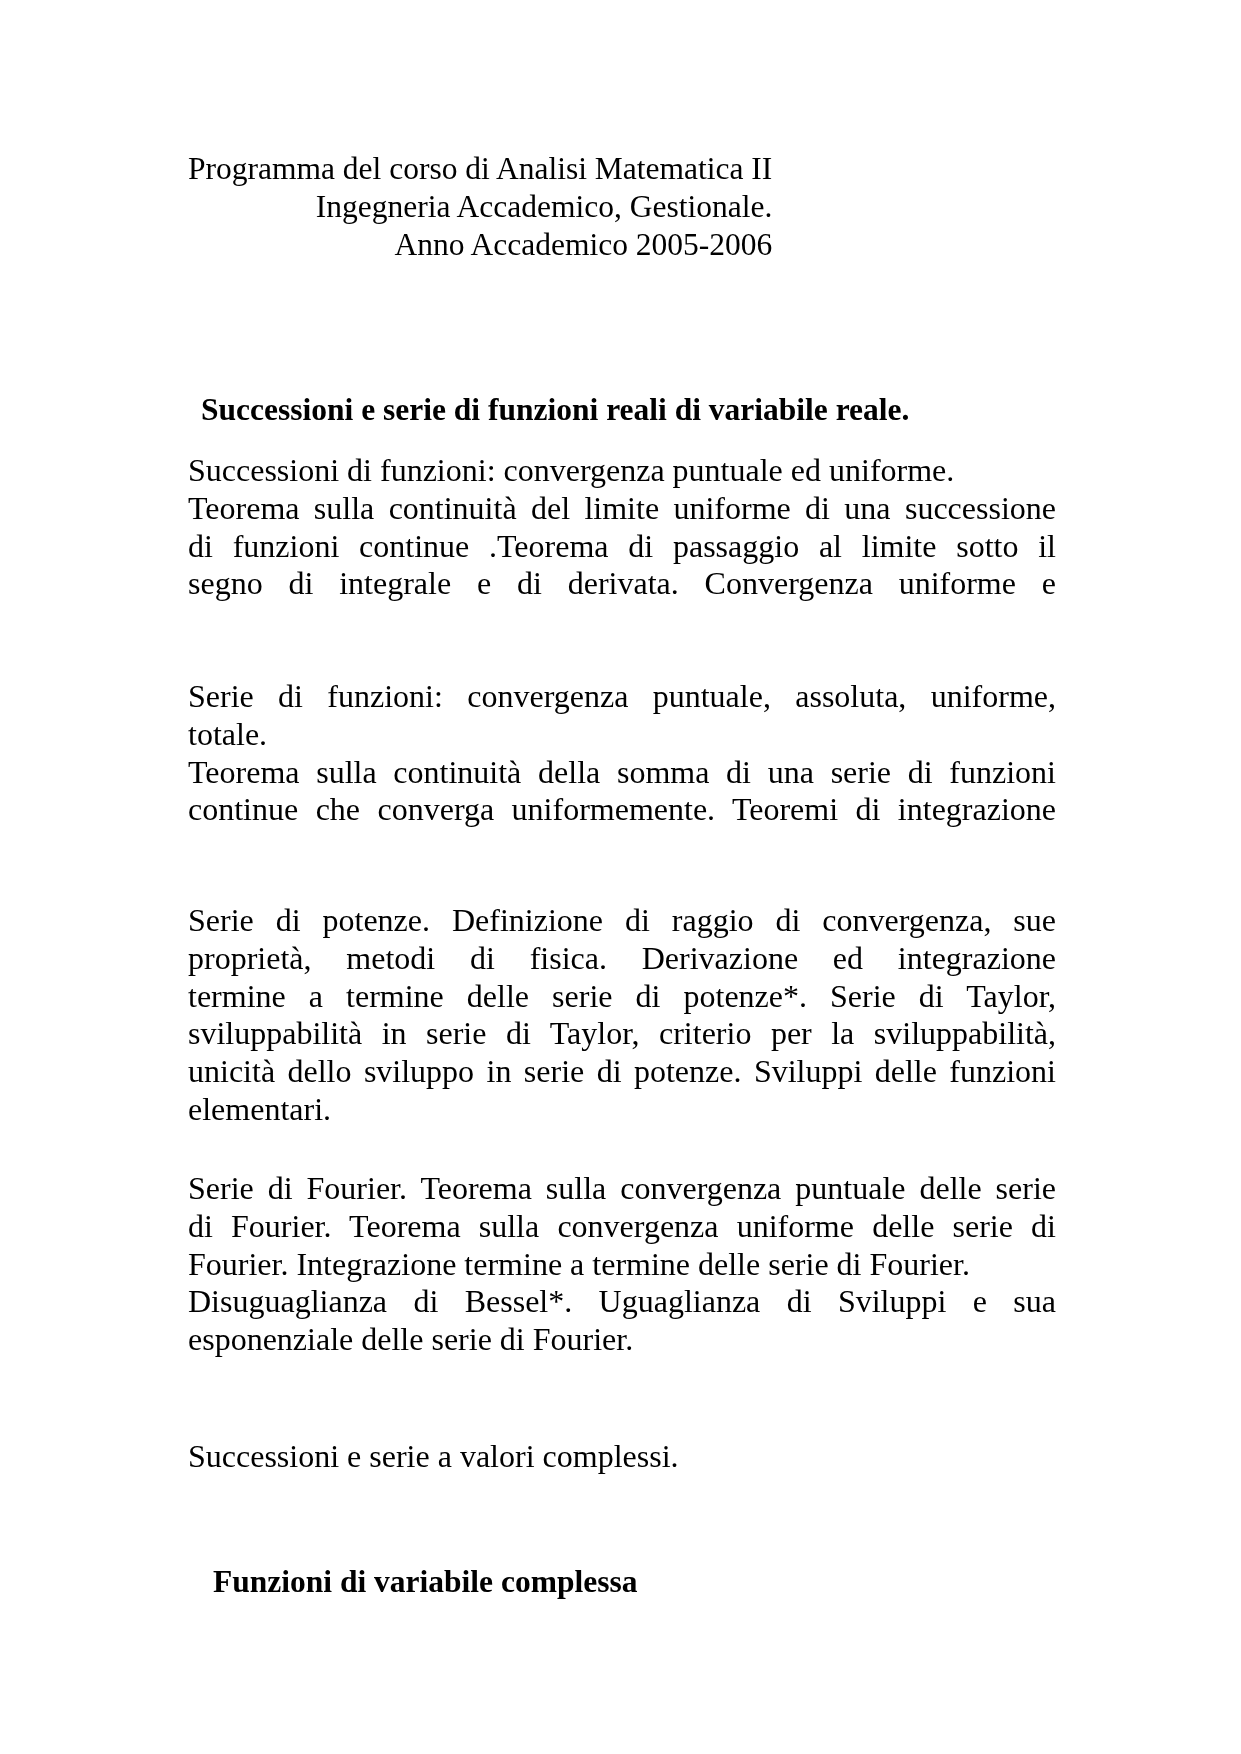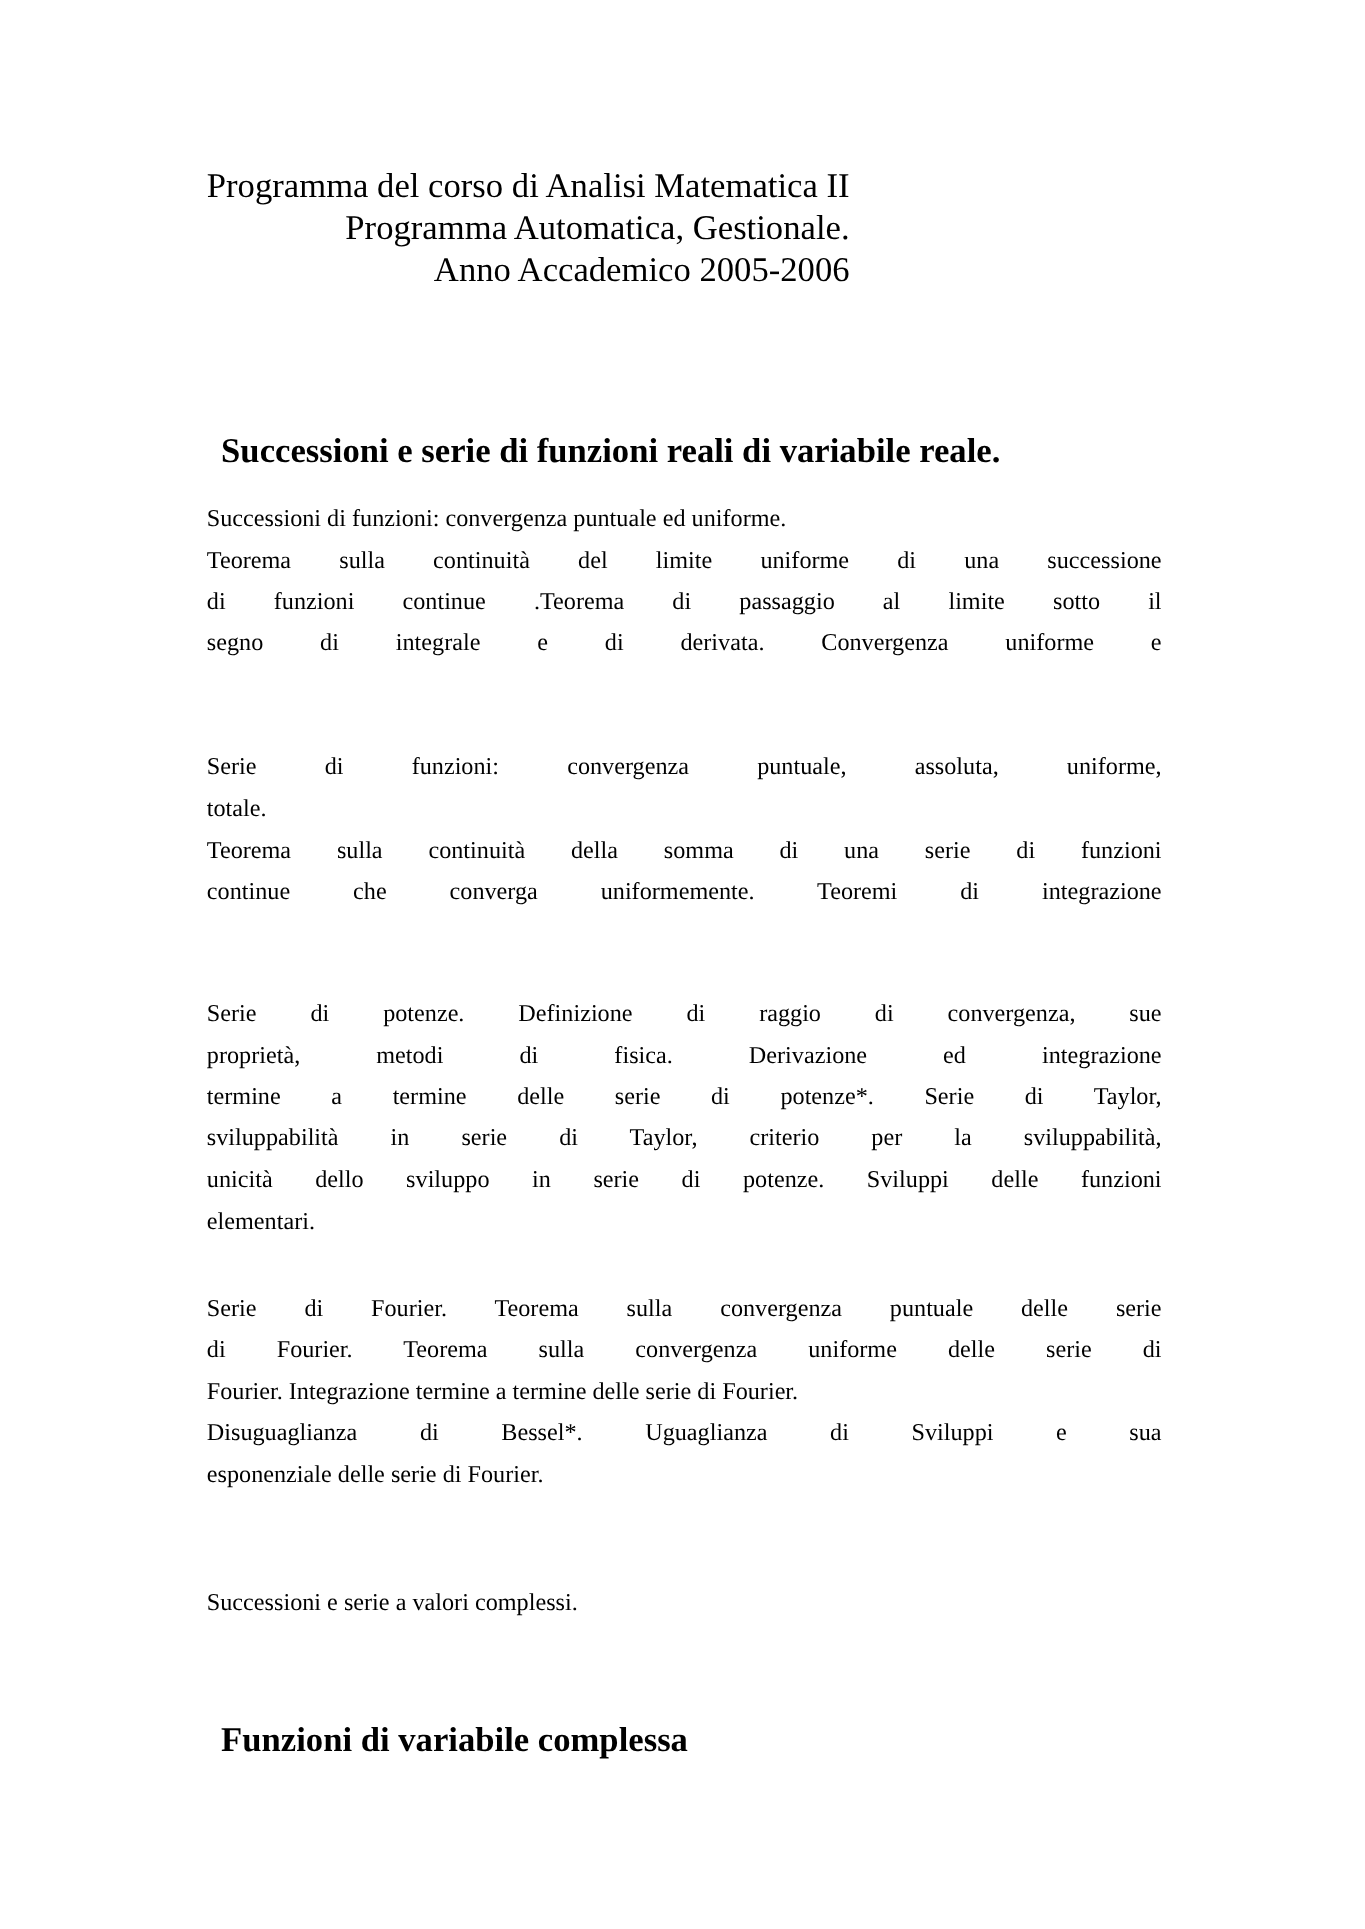--- a/index.html
+++ b/index.html
@@ -28,42 +28,42 @@
       white-space: nowrap;
     }
     .section-title {
       font-weight: bold;
       font-size: 31.5px;
       line-height: 38px;
       margin: 13px;
       white-space: nowrap;
     }
     .para {
-      font-size: 22px;
+      font-size: 32px;
       line-height: 37.8px;
       margin: 0;
       text-align: justify;
     }
     .para .line {
       display: block;
       text-align: justify;
       text-align-last: justify;
     }
     .para .line.last {
       text-align-last: left;
     }
   </style>
 </head>
 <body>
 
 <div class="page">
 
   <div style="position:absolute; left:0; top:0;text-align:right;">
     <p class="header-line">Programma del corso di Analisi Matematica II</p>
-    <p class="header-line">Programma Automatica, Gestionale.</p>
+    <p class="header-line">Ingegneria Accademico, Gestionale.</p>
     <p class="header-line">Anno Accademico 2005-2006</p>
   </div>
 
   <h2 class="section-title" style="position:absolute; left:0; top:228px;">Successioni e serie di funzioni reali di variabile reale.</h2>
 
   <div class="para" style="position:absolute; left:0; top:302px; width:868px;">
     <span class="line last">Successioni di funzioni: convergenza puntuale ed uniforme.</span>
     <span class="line">Teorema sulla continuità del limite uniforme di una successione</span>
     <span class="line">di funzioni continue .Teorema di passaggio al limite sotto il</span>
     <span class="line">segno di integrale e di derivata. Convergenza uniforme e</span>
@@ -90,15 +90,15 @@
     <span class="line">di Fourier. Teorema sulla convergenza uniforme delle serie di</span>
     <span class="line last">Fourier. Integrazione termine a termine delle serie di Fourier.</span>
     <span class="line">Disuguaglianza di Bessel*. Uguaglianza di Sviluppi e sua</span>
     <span class="line last">esponenziale delle serie di Fourier.</span>
   </div>
 
   <div class="para" style="position:absolute; left:0; top:1288px; width:868px;">
     <span class="line last">Successioni e serie a valori complessi.</span>
   </div>
 
-  <h2 class="section-title" style="position:absolute; left:0; top:1400px;">Funzioni di variabile complessa</h2>
+  <h2 class="section-title" style="position:absolute; left:12px; top:1400px;">Funzioni di variabile complessa</h2>
 
 </div>
 
 </body></html>

